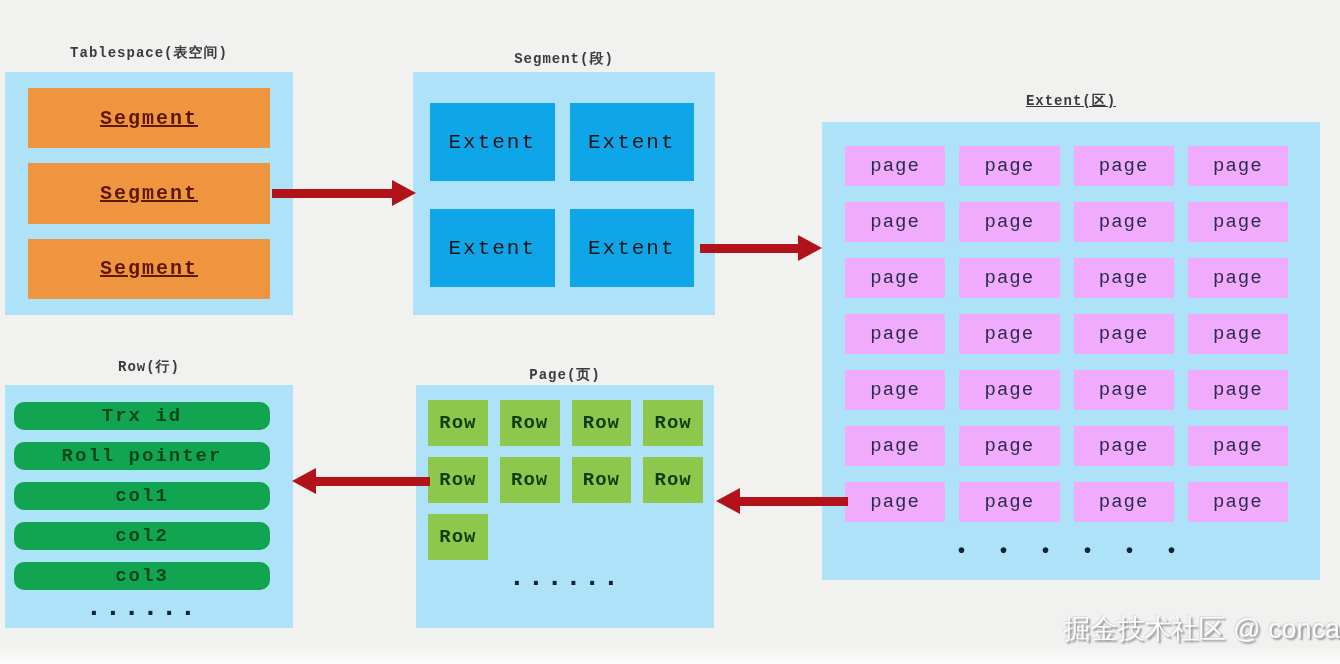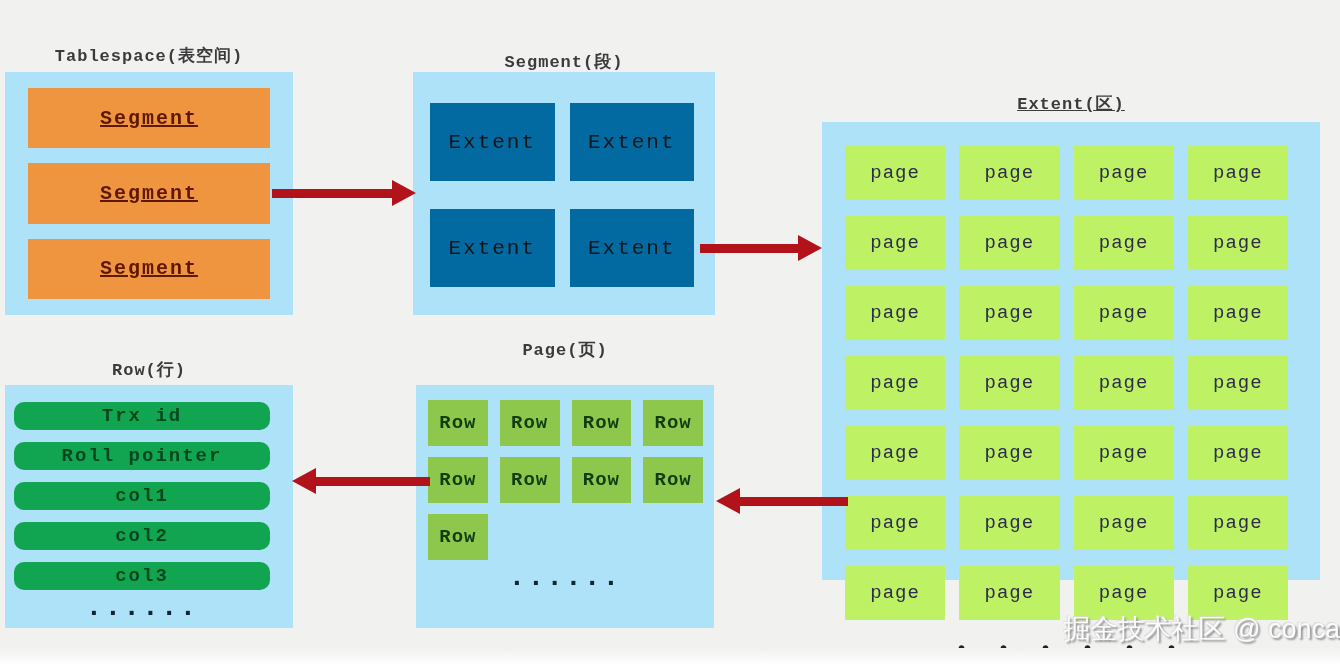--- a/index.html
+++ b/index.html
@@ -3,21 +3,21 @@
 <meta charset="utf-8">
 <style>
   html,body{margin:0;padding:0;}
   body{
     width:1340px;height:664px;position:relative;overflow:hidden;
     background:#f1f1f0;
     font-family:"Liberation Mono","DejaVu Sans Mono",monospace;
   }
   .title{
     position:absolute;text-align:center;
-    font-weight:bold;font-size:17px;color:#3b3b3b;
+    font-weight:bold;font-size:14px;color:#3b3b3b;
     letter-spacing:1px;
     font-family:"Liberation Mono","DejaVu Sans Mono",monospace;
   }
   .panel{position:absolute;background:#aee2f8;box-sizing:border-box;}
 
   
   #t-tablespace{left:5px;top:44px;width:288px;}
   #p-tablespace{
     left:5px;top:72px;width:288px;height:243px;
     display:flex;flex-direction:column;gap:15px;padding:16px 23px;
@@ -28,51 +28,51 @@
   }
 
   
   #t-segment{left:413px;top:50px;width:302px;}
   #p-segment{
     left:413px;top:72px;width:302px;height:243px;
     display:grid;grid-template-columns:1fr 1fr;grid-template-rows:1fr 1fr;
     column-gap:15px;row-gap:28px;padding:31px 21px 28px 17px;
   }
   .ext-cell{
-    background:#0369a1;display:flex;align-items:center;justify-content:center;
+    background:#0ea5e9;display:flex;align-items:center;justify-content:center;
     font-size:21px;color:#161616;letter-spacing:2px;
   }
 
   
   #t-extent{left:822px;top:92px;width:498px;text-decoration:underline;}
   #p-extent{left:822px;top:122px;width:498px;height:458px;}
   .page-grid{
     display:grid;grid-template-columns:repeat(4,1fr);
     column-gap:14px;row-gap:16px;padding:24px 32px 0 23px;
   }
   .page-cell{
-    height:54px;background:#bef264;display:flex;align-items:center;justify-content:center;
+    height:40px;background:#f0abfc;display:flex;align-items:center;justify-content:center;
     font-size:19px;color:#2c2b4d;letter-spacing:1px;
   }
   .dots-wide{
     margin-top:18px;text-align:center;font-size:20px;font-weight:bold;
     letter-spacing:9px;color:#13242f;
   }
 
   
   #t-row{left:5px;top:358px;width:288px;}
   #p-row{left:5px;top:385px;width:288px;height:243px;padding:17px 23px 0 9px;}
   .field-list{display:flex;flex-direction:column;gap:12px;}
   .field-bar{
     height:28px;background:#12a551;display:flex;align-items:center;justify-content:center;
     font-weight:bold;font-size:19px;color:#06471d;letter-spacing:2px;border-radius:10px;
   }
 
   
-  #t-page{left:416px;top:338px;width:298px;}
+  #t-page{left:416px;top:366px;width:298px;}
   #p-page{left:416px;top:385px;width:298px;height:243px;}
   .row-grid{
     display:grid;grid-template-columns:repeat(4,1fr);
     column-gap:12px;row-gap:11px;padding:15px 11px 0 12px;
   }
   .row-cell{
     height:46px;background:#8dc84c;display:flex;align-items:center;justify-content:center;
     font-weight:bold;font-size:19px;color:#143c12;letter-spacing:1px;
   }
   .dots-tight{

